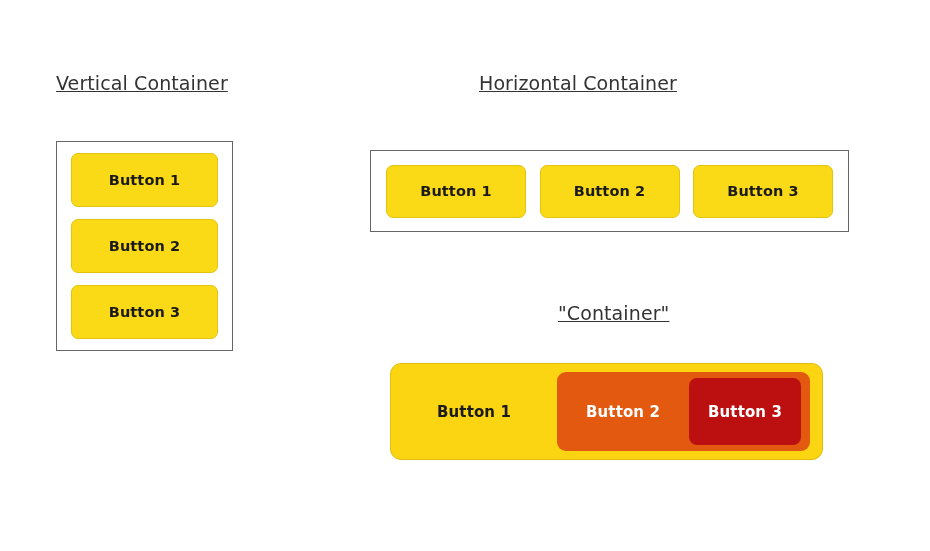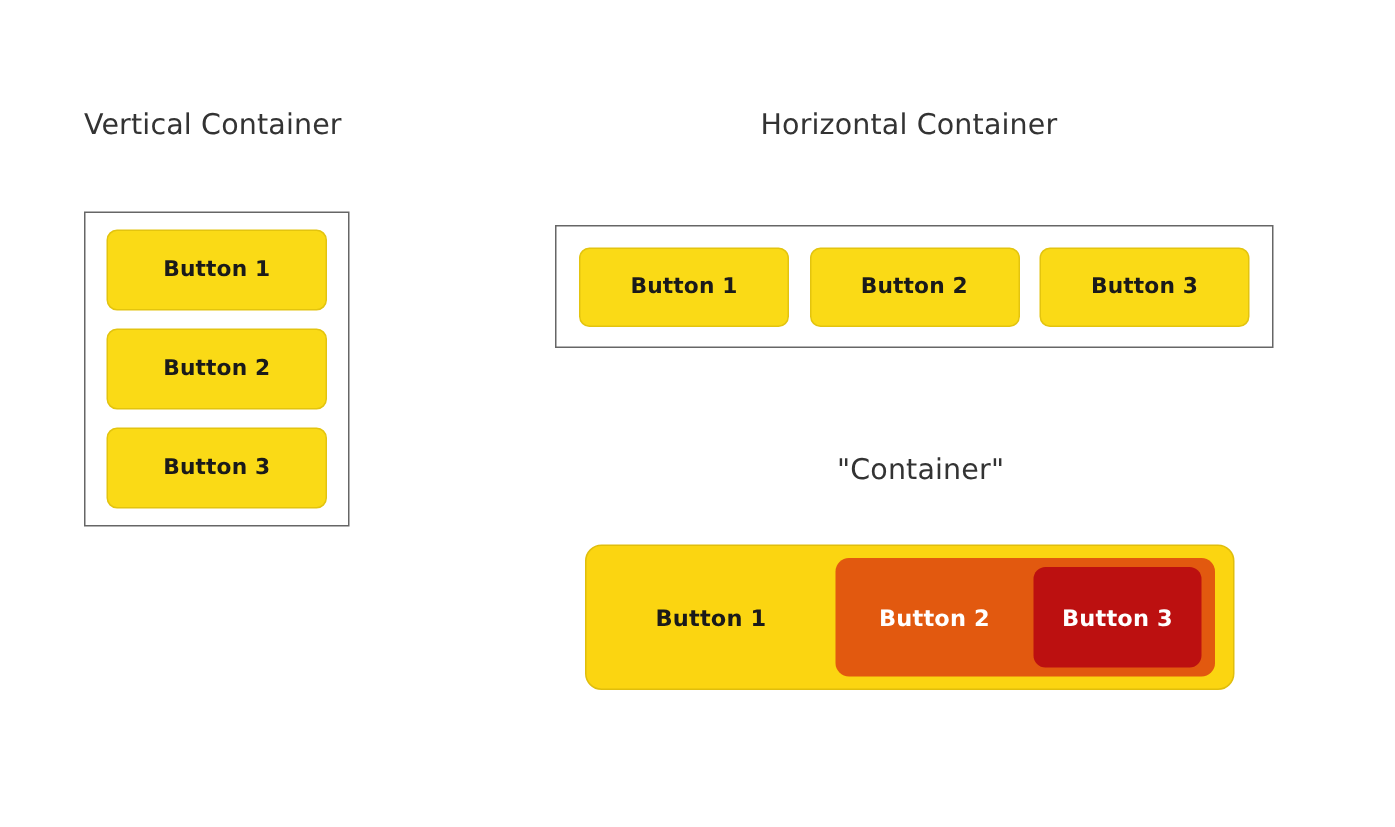--- a/index.html
+++ b/index.html
@@ -21,23 +21,24 @@
   }
 
   
   .heading {
     position: absolute;
     font-size: 19px;
     font-weight: 400;
     color: #333333;
     white-space: nowrap;
     letter-spacing: 0.1px;
+    text-decoration: underline;
   }
   #heading-vertical   { left: 56px;  top: 72px; }
-  #heading-horizontal { left: 507px; top: 72px; }
+  #heading-horizontal { left: 479px; top: 72px; }
   #heading-container  { left: 558px; top: 302px; }
 
   
   .plain-container {
     position: absolute;
     box-sizing: border-box;
     background: #ffffff;
     border: 1px solid #666666;
   }
   #vertical-container {

